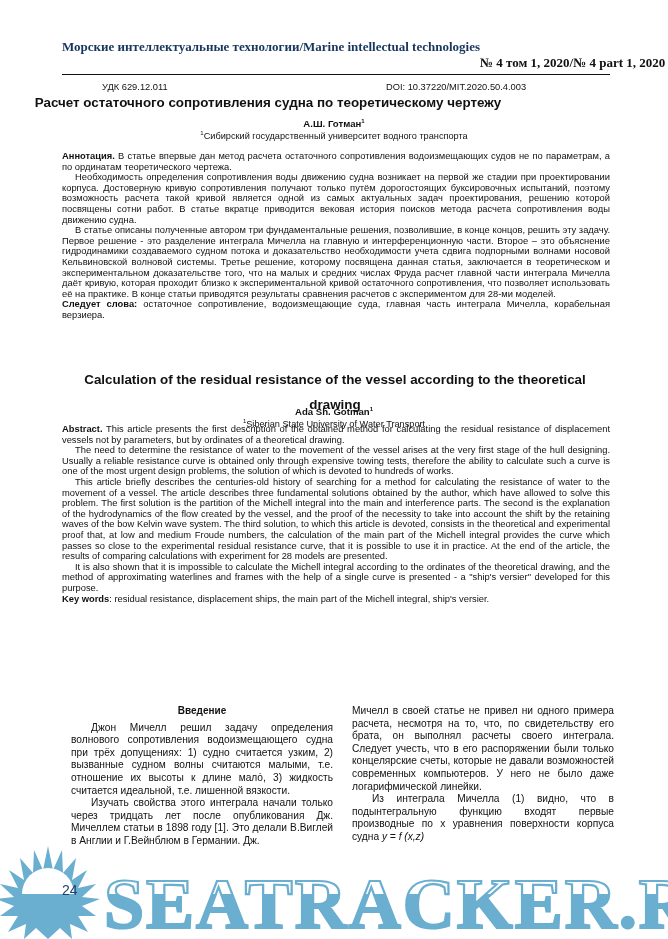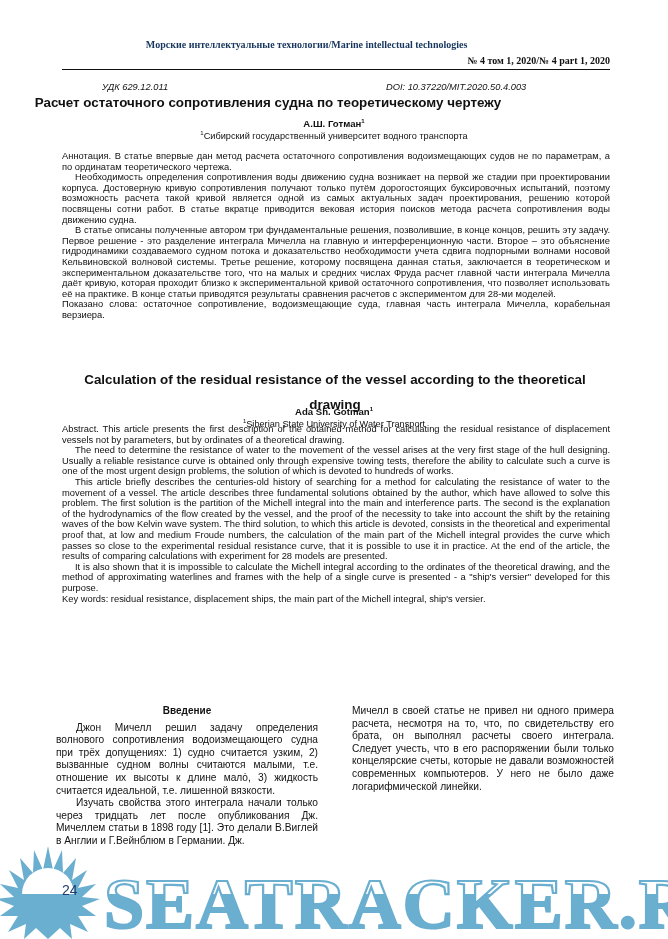--- a/index.html
+++ b/index.html
@@ -1,34 +1,34 @@
 <!DOCTYPE html>
 <html><head>
 <meta charset="utf-8">
 <style>
   html, body { margin: 0; padding: 0; background: #ffffff; }
   body { width: 668px; height: 939px; position: relative; overflow: hidden; font-family: "Liberation Sans", sans-serif; color: #111; }
-  .header { position: absolute; left: 62px; top: 39px; width: 548px; border-bottom: 1.3px solid #111; padding-bottom: 3px; display: flex; justify-content: flex-end; font-family: "Liberation Serif", serif; font-weight: bold; font-size: 10px; color: #17365d; white-space: nowrap; }
+  .header { position: absolute; left: 62px; top: 39px; width: 548px; border-bottom: 1.3px solid #111; padding-bottom: 3px; display: flex; justify-content: space-between; font-family: "Liberation Serif", serif; font-weight: bold; font-size: 13px; color: #17365d; white-space: nowrap; }
   .header .issue { color: #111; margin-top: 16px; }
-  .meta { position: absolute; top: 82px; font-style: italic; font-size: 9.3px; color: #111; }
+  .meta { position: absolute; top: 82px; font-size: 9.3px; color: #111; }
   .udk { left: 102px; }
   .doi { left: 386px; }
   .title-ru { position: absolute; top: 95px; left: 0; width: 536px; text-align: center; font-weight: bold; font-size: 13.4px; }
   .author { position: absolute; left: 0; width: 668px; text-align: center; font-weight: bold; font-size: 9.6px; }
   .affil { position: absolute; left: 0; width: 668px; text-align: center; font-size: 9.2px; }
   .author sup, .affil sup { font-size: 6px; }
   .block { position: absolute; left: 62px; width: 548px; font-size: 9.35px; line-height: 10.6px; text-align: justify; }
   .block p { margin: 0; }
   .block p.ind { text-indent: 13px; }
-  .block b { font-weight: normal; margin-top: 12px; }
+  .block b { font-weight: bold; margin-top: 12px; }
   .title-en { position: absolute; top: 367px; left: 75px; width: 520px; text-align: center; font-weight: bold; font-size: 13.4px; line-height: 25px; }
   .col { position: absolute; top: 705px; font-size: 10.2px; line-height: 12.6px; text-align: justify; }
   .col p { margin: 0; }
   .col p.ind { text-indent: 20px; }
-  .col-left { left: 56px; width: 262px; }
+  .col-left { left: 71px; width: 262px; }
   .col-right { left: 340px; width: 262px; margin-left: 12px; }
   .section-head { text-align: center; font-weight: bold; font-size: 10px; margin-bottom: 4px !important; }
   .watermark { position: absolute; left: 0; top: 840px; width: 668px; height: 99px; }
   .page-num { position: absolute; left: 62px; top: 882px; font-size: 14px; color: #1f3f6e; }
   .formula i { font-style: italic; }
 </style>
 </head>
 <body>
 
 <div class="header">
@@ -40,21 +40,21 @@
 <div class="meta doi">DOI: 10.37220/MIT.2020.50.4.003</div>
 
 <div class="title-ru">Расчет остаточного сопротивления судна по теоретическому чертежу</div>
 <div class="author" style="top:118px;"><span>А.Ш. Готман</span><sup>1</sup></div>
 <div class="affil" style="top:130px;"><sup>1</sup><span>Сибирский государственный университет водного транспорта</span></div>
 
 <div class="block" style="top:151px;">
   <p><b>Аннотация.</b><span> В статье впервые дан метод расчета остаточного сопротивления водоизмещающих судов не по параметрам, а по ординатам теоретического чертежа.</span></p>
   <p class="ind">Необходимость определения сопротивления воды движению судна возникает на первой же стадии при проектировании корпуса. Достоверную кривую сопротивления получают только путём дорогостоящих буксировочных испытаний, поэтому возможность расчета такой кривой является одной из самых актуальных задач проектирования, решению которой посвящены сотни работ. В статье вкратце приводится вековая история поисков метода расчета сопротивления воды движению судна.</p>
   <p class="ind">В статье описаны полученные автором три фундаментальные решения, позволившие, в конце концов, решить эту задачу. Первое решение - это разделение интеграла Мичелла на главную и интерференционную части. Второе – это объяснение гидродинамики создаваемого судном потока и доказательство необходимости учета сдвига подпорными волнами носовой Кельвиновской волновой системы. Третье решение, которому посвящена данная статья, заключается в теоретическом и экспериментальном доказательстве того, что на малых и средних числах Фруда расчет главной части интеграла Мичелла даёт кривую, которая проходит близко к экспериментальной кривой остаточного сопротивления, что позволяет использовать её на практике. В конце статьи приводятся результаты сравнения расчетов с экспериментом для 28-ми моделей.</p>
-  <p><b>Показано слова:</b><span> остаточное сопротивление, водоизмещающие суда, главная часть интеграла Мичелла, корабельная верзиера.</span></p>
+  <p><b>Следует слова:</b><span> остаточное сопротивление, водоизмещающие суда, главная часть интеграла Мичелла, корабельная верзиера.</span></p>
 </div>
 
 <div class="title-en">Calculation of the residual resistance of the vessel according to the theoretical drawing</div>
 <div class="author" style="top:406px;"><span>Ada Sh. Gotman</span><sup>1</sup></div>
 <div class="affil" style="top:418px;"><sup>1</sup><span>Siberian State University of Water Transport</span></div>
 
 <div class="block" style="top:424px;">
   <p><b>Abstract.</b><span> This article presents the first description of the obtained method for calculating the residual resistance of displacement vessels not by parameters, but by ordinates of a theoretical drawing.</span></p>
   <p class="ind">The need to determine the resistance of water to the movement of the vessel arises at the very first stage of the hull designing. Usually a reliable resistance curve is obtained only through expensive towing tests, therefore the ability to calculate such a curve is one of the most urgent design problems, the solution of which is devoted to hundreds of works.</p>
   <p class="ind">This article briefly describes the centuries-old history of searching for a method for calculating the resistance of water to the movement of a vessel. The article describes three fundamental solutions obtained by the author, which have allowed  to solve this problem. The first solution is the partition of the Michell integral into the main and interference parts. The second is the explanation of the hydrodynamics of the flow created by the vessel, and the proof of the necessity to take into account the shift by the retaining waves of the bow Kelvin wave system. The third solution, to which this article is devoted, consists in the theoretical and experimental proof that, at low and medium Froude numbers, the calculation of the main part of the Michell integral provides the curve which passes so close to the experimental residual resistance curve, that it is possible to use it in practice. At the end of the article, the results of comparing calculations with experiment for 28 models are presented.</p>
@@ -63,20 +63,21 @@
 </div>
 
 <div class="col col-left">
   <p class="section-head">Введение</p>
   <p class="ind">Джон Мичелл решил задачу определения волнового сопротивления водоизмещающего судна при трёх допущениях: 1) судно считается узким, 2) вызванные судном волны считаются малыми, т.е. отношение их высоты к длине малȯ, 3) жидкость считается идеальной, т.е. лишенной вязкости.</p>
   <p class="ind">Изучать свойства этого интеграла начали только через тридцать лет после опубликования Дж. Мичеллем статьи в 1898 году [1]. Это делали В.Виглей в Англии и Г.Вейнблюм в Германии. Дж.</p>
 </div>
 
 <div class="col col-right">
   <p>Мичелл в своей статье не привел ни одного примера расчета, несмотря на то, что, по свидетельству его брата, он выполнял расчеты своего интеграла. Следует учесть, что в его распоряжении были только концелярские счеты, которые не давали возможностей современных компьютеров. У него не было даже логарифмической линейки.</p>
+  <p class="ind formula"><span>Из интеграла Мичелла (1) видно, что в подынтегральную функцию входят первые производные по x уравнения поверхности корпуса судна </span><i>y = f (x,z)</i></p>
 </div>
 
 <svg class="watermark" viewBox="0 0 668 99" xmlns="http://www.w3.org/2000/svg">
   <defs>
     <clipPath id="lowerHalf">
         <rect x="0" y="54" width="668" height="60"></rect>
       </clipPath>
   </defs>
   <g>
     <polygon fill="#6aaed0" points="

